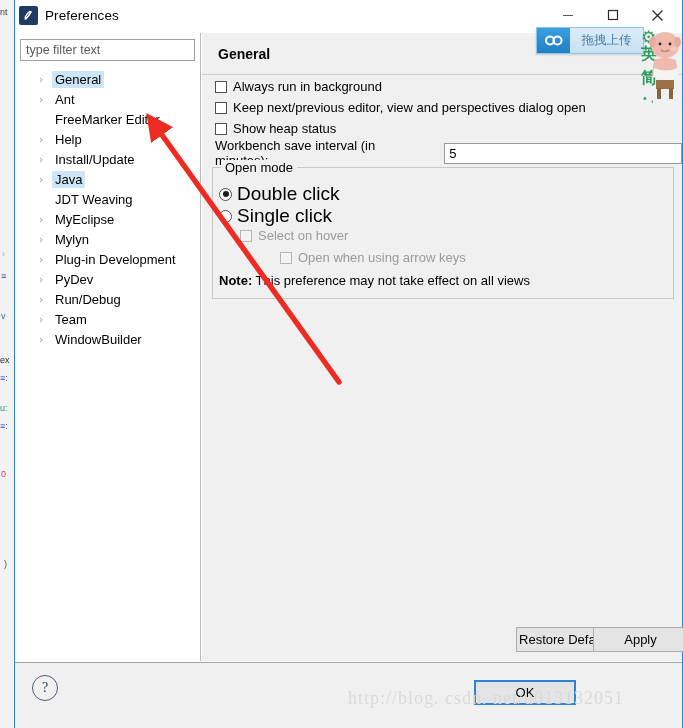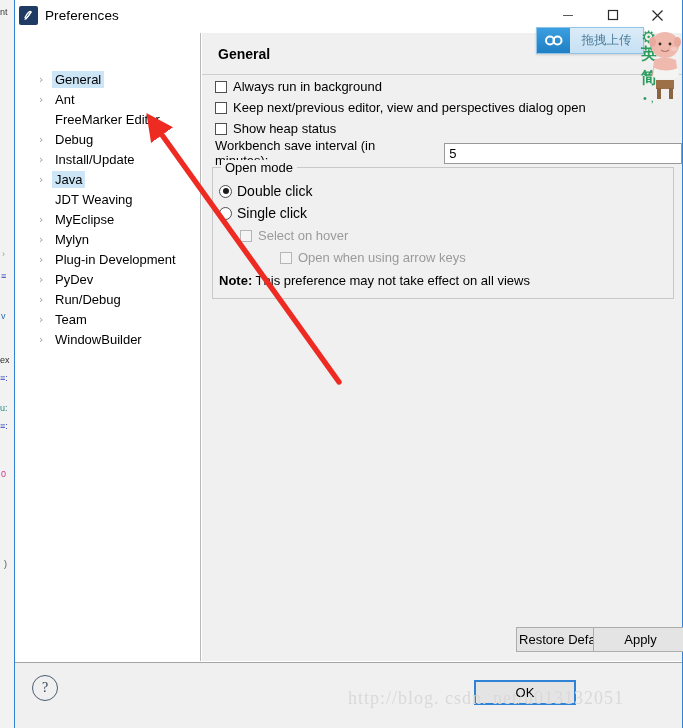--- a/index.html
+++ b/index.html
@@ -181,21 +181,21 @@
   }
   #openmode-legend {
     position: absolute; left: 8px; top: -8px;
     background: #f0f0f0;
     padding: 0 4px;
     font-size: 13px; color: #000;
   }
   .radio-row {
     position: absolute; left: 6px;
     display: flex; align-items: center;
-    font-size: 14px; color: #000;
+    font-size: 19px; color: #000;
   }
   .radio {
     width: 13px; height: 13px;
     border: 1px solid #4f4f4f;
     border-radius: 50%;
     background: #ffffff;
     margin-right: 5px;
     box-sizing: border-box;
     flex: none;
     position: relative;
@@ -359,35 +359,36 @@
       <svg width="13" height="13" viewBox="0 0 13 13">
         <line x1="1.5" y1="1.5" x2="11.5" y2="11.5" stroke="#2b2b2b" stroke-width="1.2"></line>
         <line x1="11.5" y1="1.5" x2="1.5" y2="11.5" stroke="#2b2b2b" stroke-width="1.2"></line>
       </svg>
     </div>
   </div>
 
   <div id="dlg-body">
 
     <div id="left-panel">
+      <input id="filter-input" type="text" placeholder="type filter text" style="">
       <div id="tree">
           <div class="tree-row selected">
             <span class="chev">›</span>
             <span class="tree-label">General</span>
           </div>
           <div class="tree-row">
             <span class="chev">›</span>
             <span class="tree-label">Ant</span>
           </div>
           <div class="tree-row">
             <span class="tree-label">FreeMarker Editor</span>
           </div>
           <div class="tree-row">
             <span class="chev">›</span>
-            <span class="tree-label">Debug</span>
+            <span class="tree-label">Help</span>
           </div>
           <div class="tree-row">
             <span class="chev">›</span>
             <span class="tree-label">Install/Update</span>
           </div>
           <div class="tree-row selected">
             <span class="chev">›</span>
             <span class="tree-label">Java</span>
           </div>
           <div class="tree-row">

